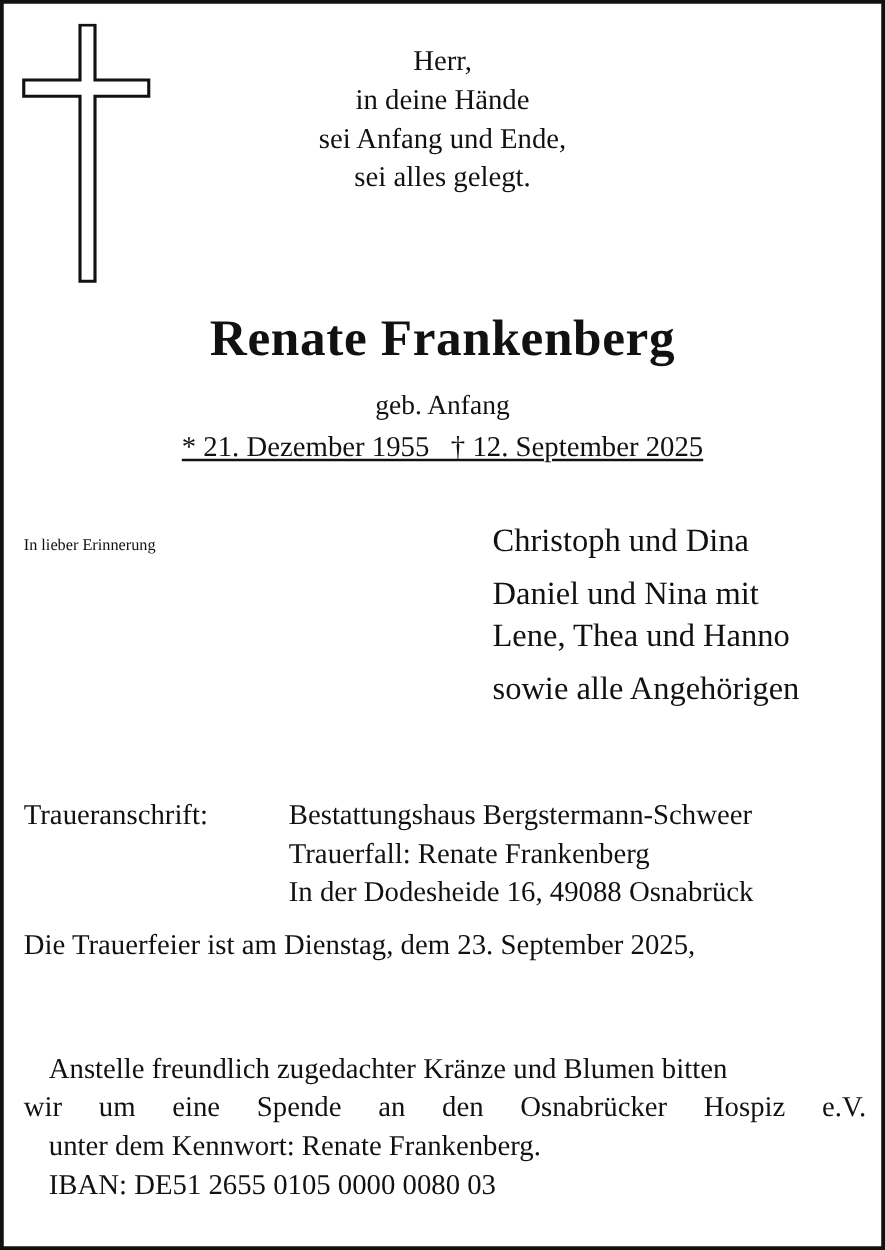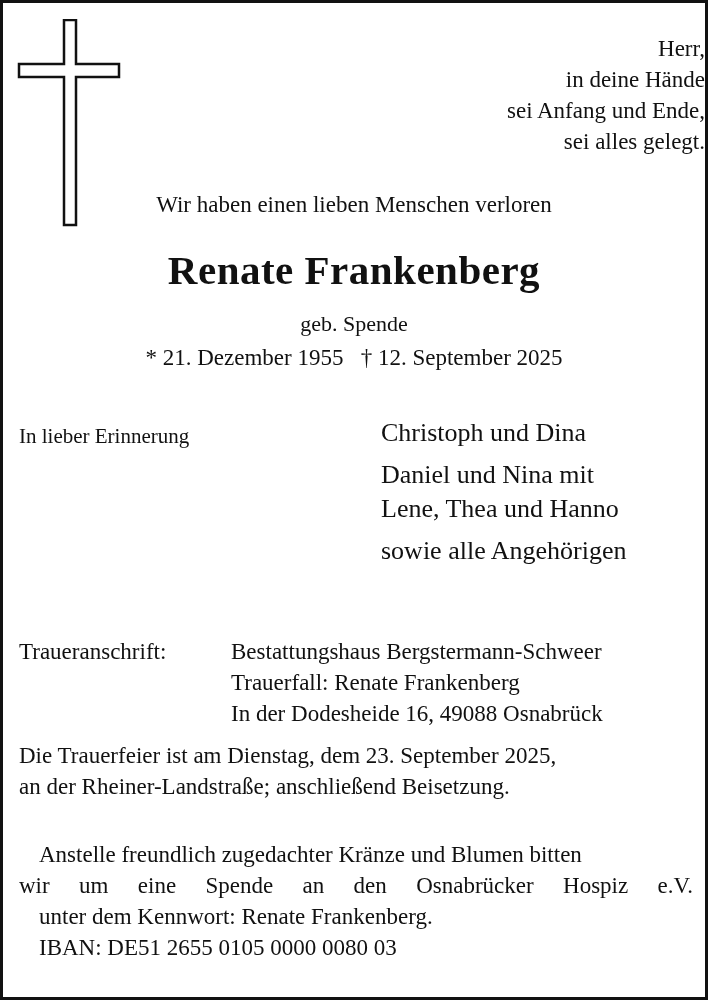--- a/index.html
+++ b/index.html
@@ -31,21 +31,21 @@
     }
     .verse {
       position: absolute;
       left: 0;
       right: 0;
       top: 30px;
       text-align: center;
       font-size: 23px;
       line-height: 31px;
     }
-    .verse .line { display: block; text-align: right; }
+    .verse .line { display: block; }
     .lost {
       position: absolute;
       left: 0;
       right: 0;
       top: 187px;
       text-align: center;
       font-size: 23px;
       line-height: 30px;
     }
     .name {
@@ -70,31 +70,32 @@
     }
     .dates {
       position: absolute;
       left: 0;
       right: 0;
       top: 340px;
       text-align: center;
       font-size: 23px;
       line-height: 30px;
       white-space: pre;
+      text-decoration: underline;
     }
     .memory {
       position: absolute;
       left: 16px;
       top: 419px;
-      font-size: 21px;
+      font-size: 13px;
       line-height: 28px;
     }
     .family {
       position: absolute;
-      left: 378px;
+      left: 391px;
       top: 413px;
       font-size: 26px;
       line-height: 34px;
     }
     .family .group { margin-bottom: 8px; }
     .family .line { display: block; }
     .address {
       position: absolute;
       left: 16px;
       top: 633px;
@@ -138,25 +139,24 @@
     <path d="M47 1 H59 V45 H102 V58 H59 V206 H47 V58 H2 V45 H47 Z" fill="#ffffff" stroke="#111111" stroke-width="2.5" stroke-linejoin="miter"></path>
   </svg>
 
   <div class="verse">
     <span class="line">Herr,</span>
     <span class="line">in deine Hände</span>
     <span class="line">sei Anfang und Ende,</span>
     <span class="line">sei alles gelegt.</span>
   </div>
 
-  <div class="lost">Wir haben einen lieben Menschen verloren</div>
 
   <div class="name">Renate Frankenberg</div>
 
-  <div class="maiden">geb. Spende</div>
+  <div class="maiden">geb. Anfang</div>
 
   <div class="dates">* 21. Dezember 1955   † 12. September 2025</div>
 
   <div class="memory">In lieber Erinnerung</div>
 
   <div class="family">
     <div class="group">
       <span class="line">Christoph und Dina</span>
     </div>
     <div class="group">
@@ -178,21 +178,20 @@
       <span class="value">Trauerfall: Renate Frankenberg</span>
     </div>
     <div class="row">
       <span class="label"></span>
       <span class="value">In der Dodesheide 16, 49088 Osnabrück</span>
     </div>
   </div>
 
   <div class="ceremony">
     <span class="line">Die Trauerfeier ist am Dienstag, dem 23. September 2025,</span>
-    <span class="line">an der Rheiner-Landstraße; anschließend Beisetzung.</span>
   </div>
 
   <div class="donation">
     <span class="line">Anstelle freundlich zugedachter Kränze und Blumen bitten</span>
     <span class="justify">
       <span>wir</span>
       <span>um</span>
       <span>eine</span>
       <span>Spende</span>
       <span>an</span>

